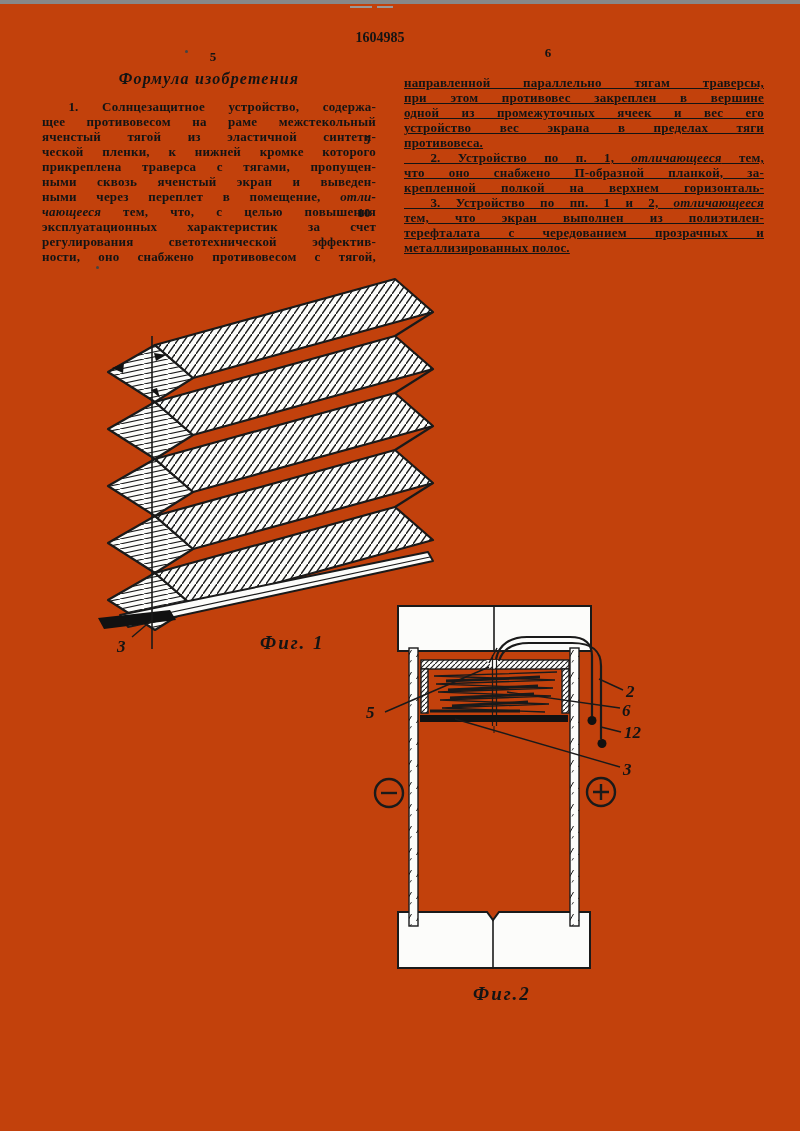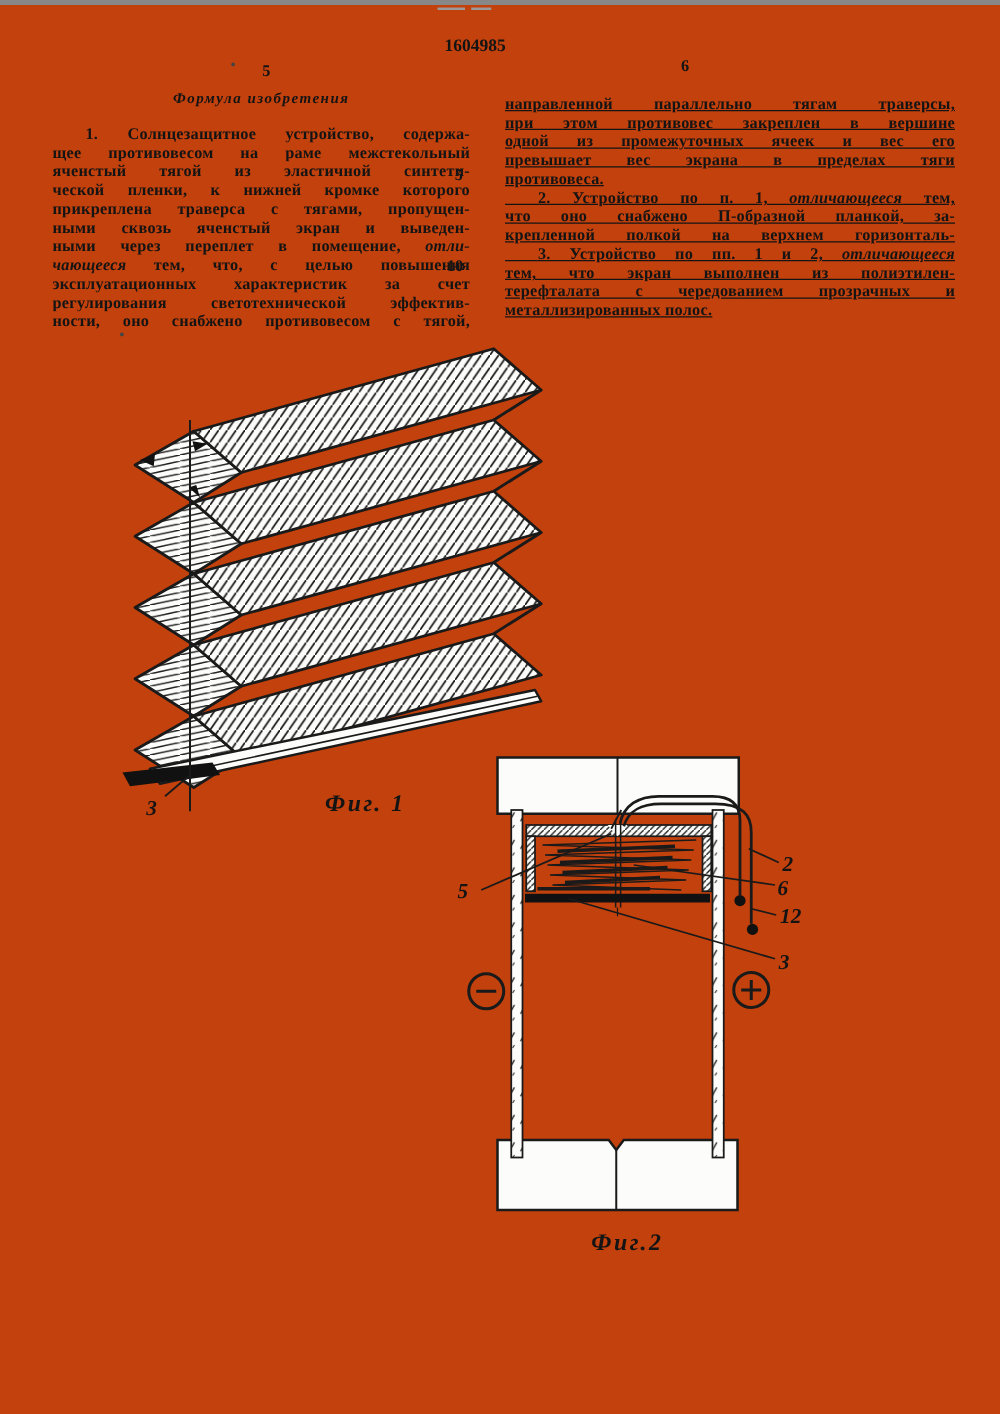--- a/index.html
+++ b/index.html
@@ -13,21 +13,21 @@
     color:#141414;
   }
   .abs { position:absolute; }
   .hdr { font-weight:bold; font-size:14px; text-align:center; }
   .colnum { font-weight:bold; font-size:13px; text-align:center; }
   .gutter { font-weight:bold; font-size:13px; text-align:center; }
   .col { position:absolute; font-size:13px; line-height:15px; font-weight:bold; letter-spacing:0.2px; }
   .col-left  { left:42px;  top:67px; width:334px; }
   .col-right { left:404px; top:71px; width:360px;text-decoration:underline; }
   .claims-heading {
-    font-style:italic; font-weight:bold; font-size:12px;
+    font-style:italic; font-weight:bold; font-size:16px;
     text-align:center; letter-spacing:1.2px; margin-bottom:13px;
   }
   .tline { height:15px; overflow:hidden; white-space:normal; }
   .tline.j { text-align:justify; }
   .tline.j::after { content:""; display:inline-block; width:100%; height:0; }
   .tline i { font-style:italic; }
   svg text { font-family:"Liberation Serif","DejaVu Serif",serif; }
   .figlabel { font-style:italic; font-weight:bold; font-size:17px; fill:#141414; }
   .figcaption { font-style:italic; font-weight:bold; font-size:19px; fill:#141414; letter-spacing:2px; }
   .speck { position:absolute; background:#444; border-radius:50%; }
@@ -65,21 +65,21 @@
         <div class="tline j">регулирования светотехнической эффектив-</div>
         <div class="tline j">ности, оно снабжено противовесом с тягой,</div>
       </div>
   </div>
 
   <div class="col col-right">
     <div>
         <div class="tline j">направленной параллельно тягам траверсы,</div>
         <div class="tline j">при этом противовес закреплен в вершине</div>
         <div class="tline j">одной из промежуточных ячеек и вес его</div>
-        <div class="tline j">превышает вес экрана в пределах тяги</div>
+        <div class="tline j">устройство вес экрана в пределах тяги</div>
         <div class="tline">противовеса.</div>
         <div class="tline j">  2. Устройство по п. 1, <i>отличающееся</i> тем,</div>
         <div class="tline j">что оно снабжено П-образной планкой, за-</div>
         <div class="tline j">крепленной полкой на верхнем горизонталь-</div>
         <div class="tline j">  3. Устройство по пп. 1 и 2, <i>отличающееся</i></div>
         <div class="tline j">тем, что экран выполнен из полиэтилен-</div>
         <div class="tline j">терефталата с чередованием прозрачных и</div>
         <div class="tline">металлизированных полос.</div>
       </div>
   </div>

